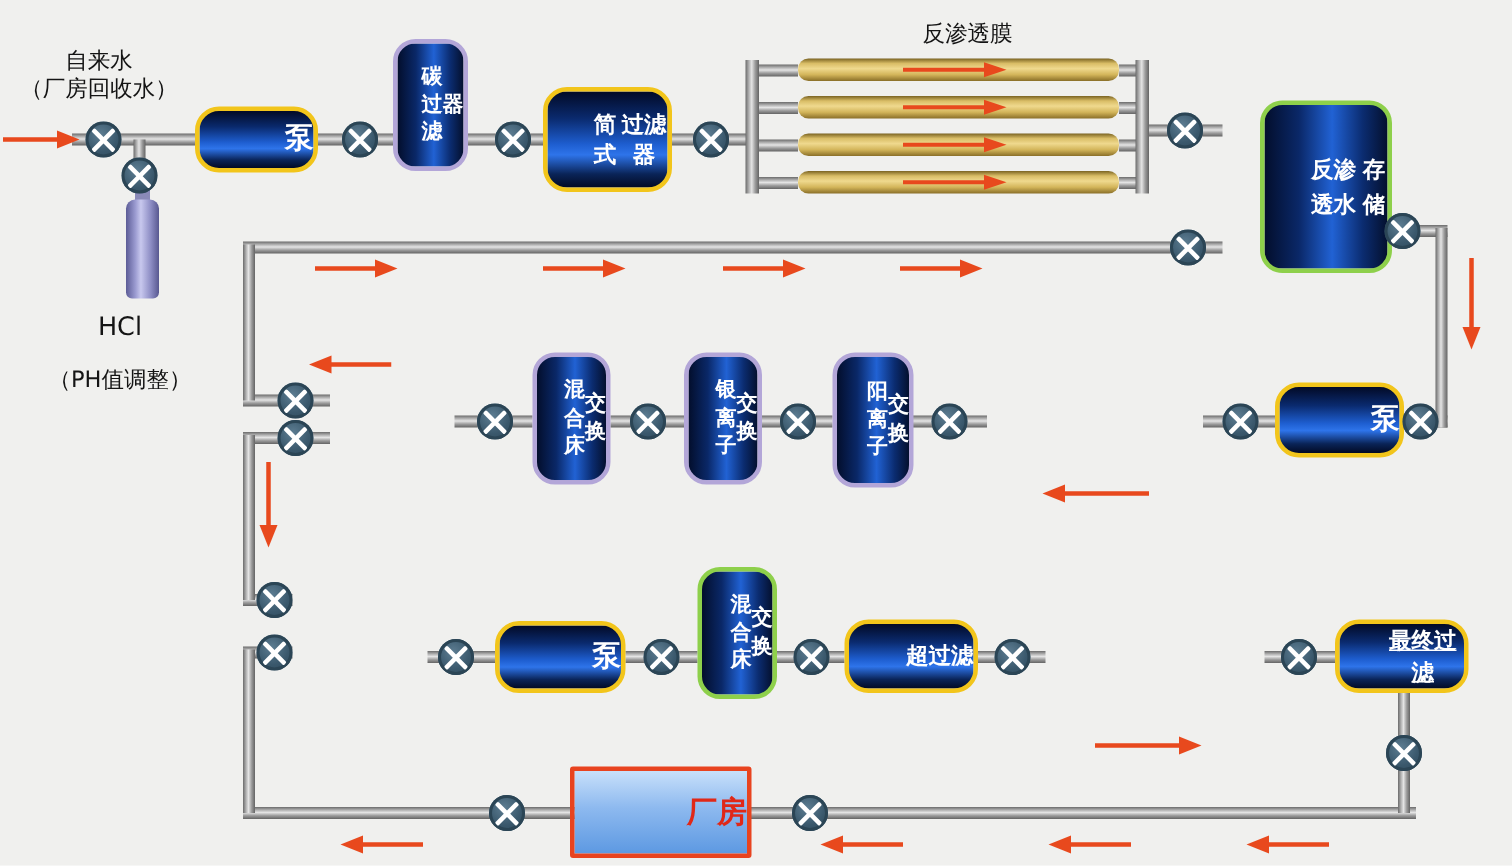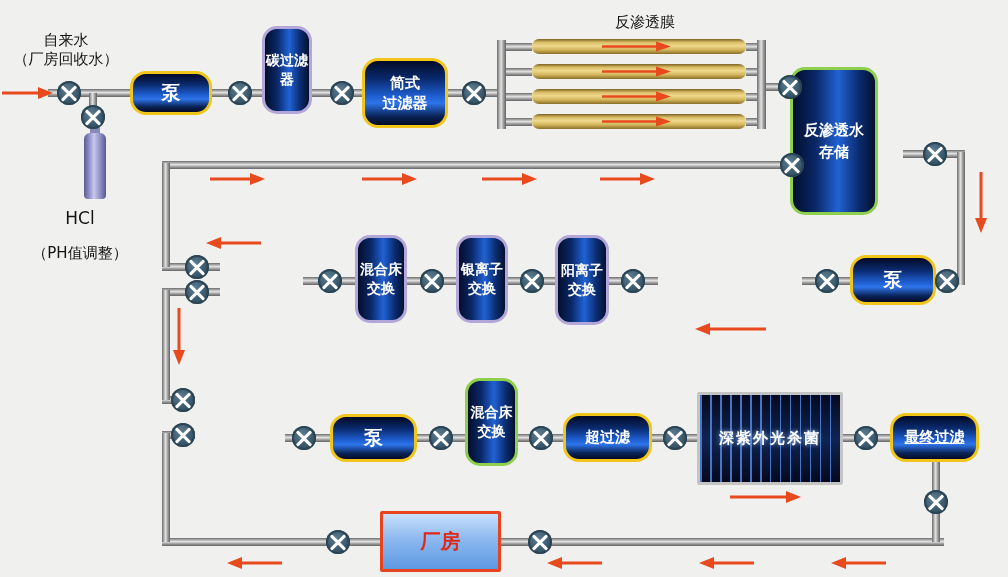--- a/index.html
+++ b/index.html
@@ -15,23 +15,23 @@
   
   .valve{position:absolute;width:24px;height:24px;border-radius:50%;z-index:4;
     background:radial-gradient(circle at 42% 36%,#5d7d92 0%,#3a586c 55%,#2c4758 100%);
     box-shadow:inset 0 0 0 2px #2b4555;}
   .valve::before,.valve::after{content:"";position:absolute;left:2px;right:2px;top:50%;height:3px;
     margin-top:-1.5px;background:#fff;border-radius:1px;}
   .valve::before{transform:rotate(45deg);}
   .valve::after{transform:rotate(-45deg);}
 
   
-  .comp{position:absolute;z-index:3;display:flex;flex-direction:column;align-items:center;
-    justify-content:center;color:#fff;font-weight:bold;text-align:center;box-sizing:border-box;
-    line-height:1.35;}
+  .comp{position:absolute;z-index:3;display:flex;flex-direction:row;align-items:center;
+    justify-content:flex-end;color:#fff;font-weight:bold;text-align:center;box-sizing:border-box;
+    line-height:1.35;padding-left:28px;}
   .hblue{background:linear-gradient(180deg,#020a26 0%,#0a2a6e 28%,#1e5ed0 55%,#2e74ea 66%,#0a2458 86%,#020a24 100%);
     border:3px solid #f2c51b;border-radius:16px;}
   .vblue{background:linear-gradient(90deg,#030e2c 0%,#0a2868 28%,#2162d4 55%,#0b2c70 80%,#04102e 100%);}
   .purple{border:3px solid #b3a6d8;border-radius:15px;}
   .greenb{border:3px solid #8ed04b;border-radius:15px;}
   .uvbox{border:3px solid #c4c4c4;border-radius:2px;background-color:#0b1838;
     background-image:repeating-linear-gradient(90deg,rgba(80,135,225,0.85) 0 1.5px,rgba(10,20,50,0) 1.5px 10px),
       linear-gradient(180deg,rgba(4,8,26,0.92) 0%,rgba(30,70,160,0.25) 50%,rgba(4,8,26,0.92) 100%);
     text-shadow:0 0 5px rgba(160,205,255,.9);letter-spacing:2px;}
   .factory{background:linear-gradient(180deg,#c8e0fa 0%,#8db9ef 45%,#5d99e2 100%);
@@ -189,21 +189,21 @@
   <div class="comp vblue purple" style="left:262px;top:26px;width:50px;height:88px;font-size:14px;">
     <span>碳过滤</span>
     <span>器</span>
   </div>
 
   <div class="comp hblue" style="left:362px;top:58px;width:86px;height:70px;font-size:15px;">
     <span>简式</span>
     <span>过滤器</span>
   </div>
 
-  <div class="comp vblue greenb" style="left:790px;top:67px;width:88px;height:148px;font-size:15px;line-height:1.5;">
+  <div class="comp vblue greenb" style="left:840px;top:67px;width:88px;height:115px;font-size:15px;line-height:1.5;">
     <span>反渗透水</span>
     <span>存储</span>
   </div>
 
 
   <div class="comp vblue purple" style="left:355px;top:235px;width:52px;height:88px;font-size:14px;">
     <span>混合床</span>
     <span>交换</span>
   </div>
 
@@ -229,23 +229,20 @@
 
   <div class="comp vblue greenb" style="left:465px;top:378px;width:53px;height:88px;font-size:14px;">
     <span>混合床</span>
     <span>交换</span>
   </div>
 
   <div class="comp hblue" style="left:563px;top:413px;width:89px;height:49px;font-size:15px;">
     <span>超过滤</span>
   </div>
 
-  <div class="comp uvbox" style="left:697px;top:392px;width:146px;height:93px;font-size:15px;">
-    <span>深紫外光杀菌</span>
-  </div>
 
   <div class="comp hblue" style="left:890px;top:413px;width:89px;height:49px;font-size:15px;text-decoration:underline;">
     <span>最终过滤</span>
   </div>
 
   <div class="comp factory" style="left:380px;top:511px;width:121px;height:61px;font-size:20px;">
     <span>厂房</span>
   </div>
 
   <div class="bottleneck"></div>

